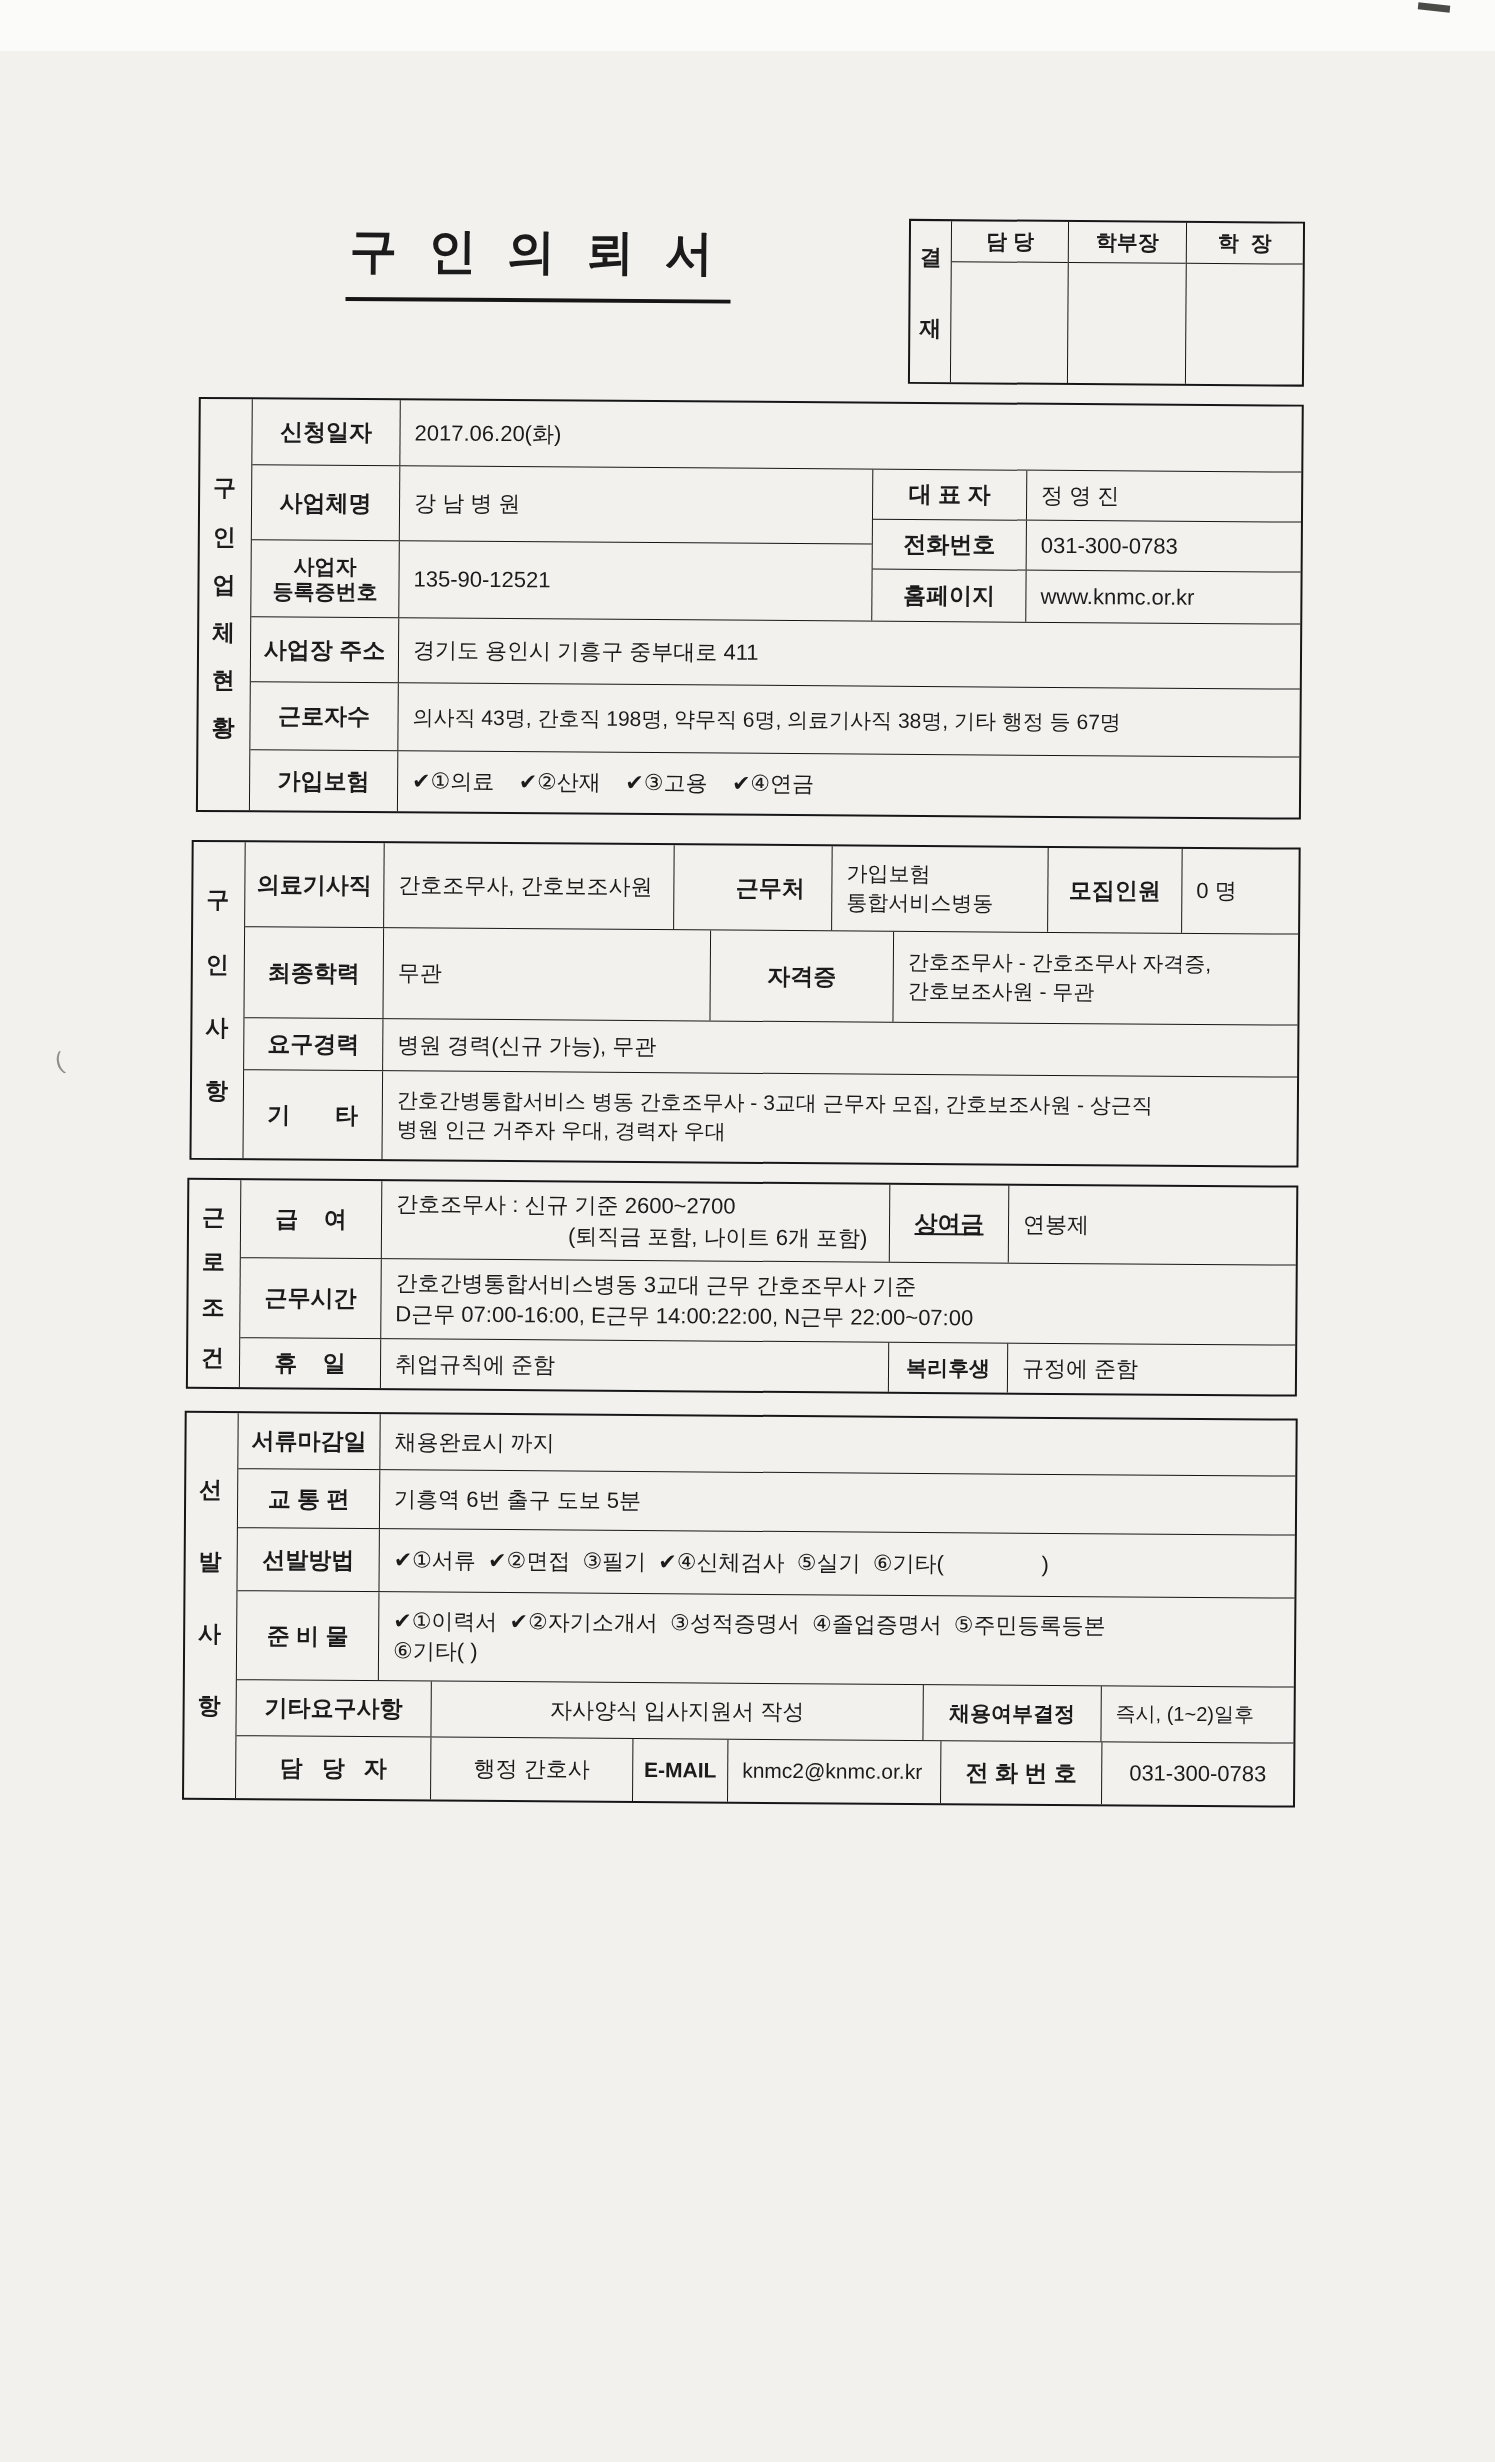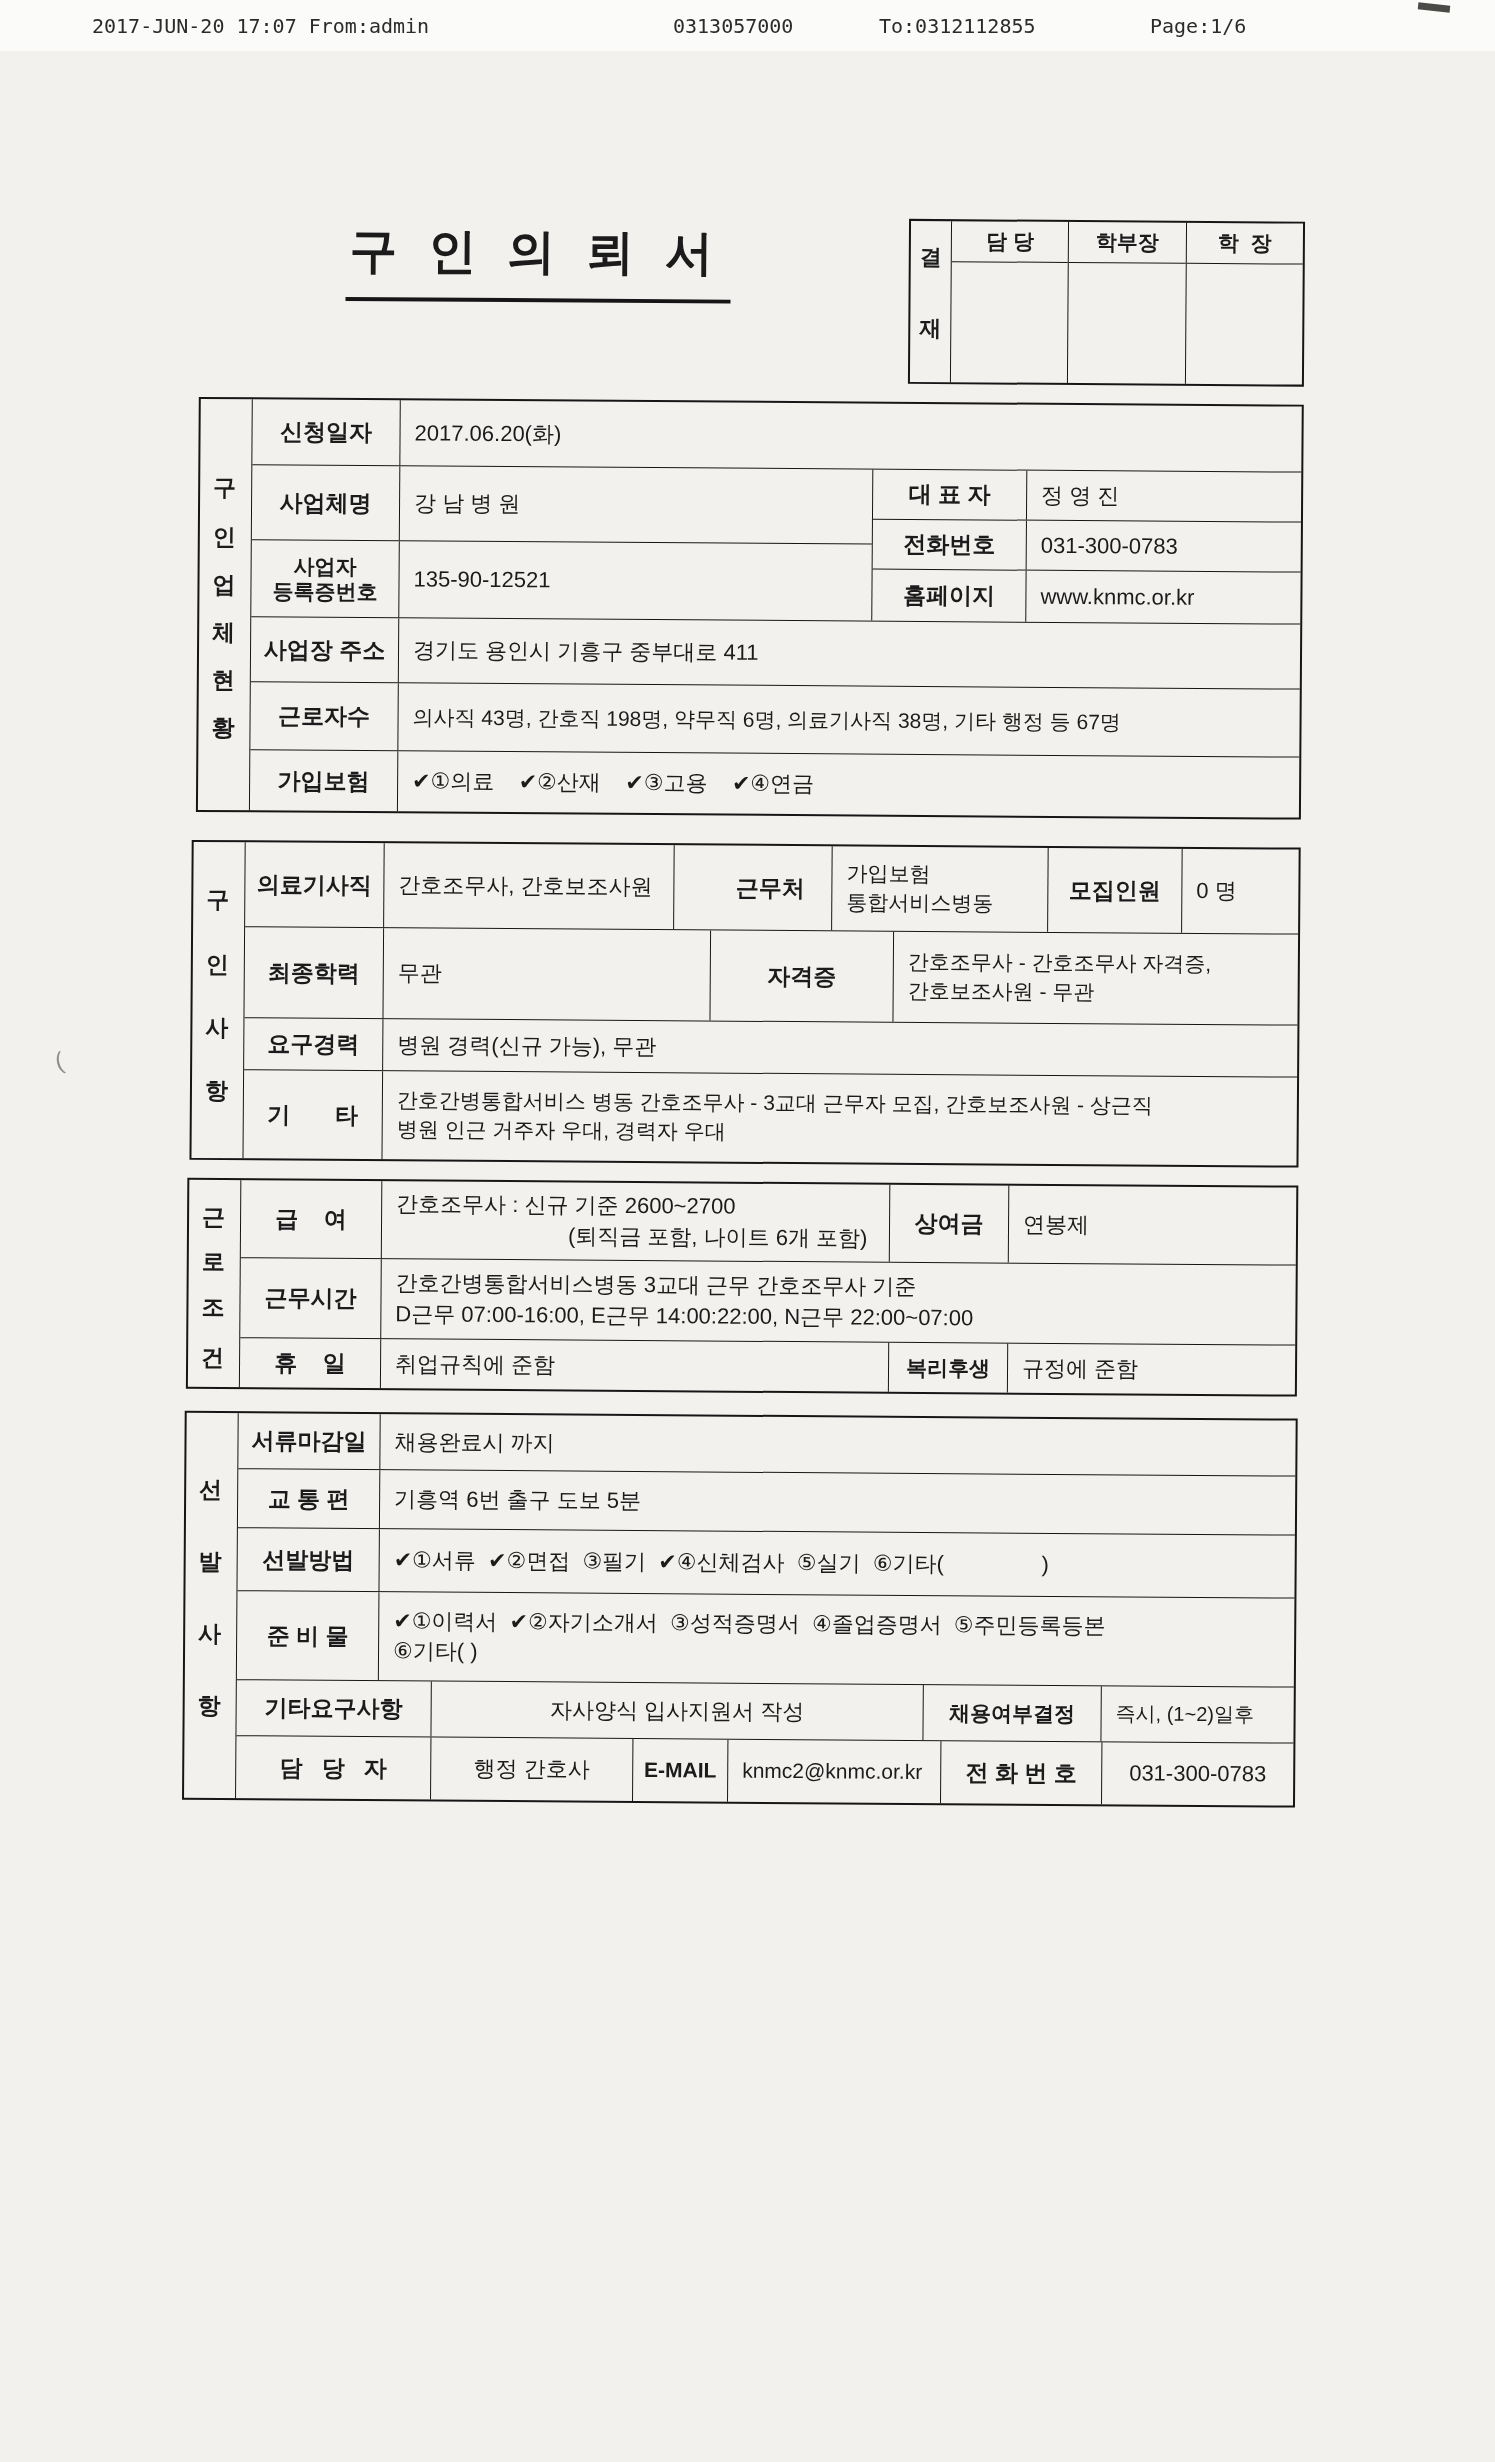--- a/index.html
+++ b/index.html
@@ -50,26 +50,20 @@
   .mark-paren{position:absolute;left:60px;top:1048px;font-size:24px;color:#8f8e8b;transform:rotate(-14deg);}
   .mark-dash{position:absolute;left:1418px;top:3.5px;width:32px;height:7px;background:#4a4a47;transform:rotate(6deg);}
 </style>
 </head>
 <body>
 
 <div class="page">
   <div class="top-strip"></div>
   <div class="mark-dash"></div>
 
-  <div class="fax">
-    <span class="fx-left">2017-JUN-20 17:07 From:admin</span>
-    <span class="fx-num">0313057000</span>
-    <span class="fx-to">To:0312112855</span>
-    <span class="fx-page">Page:1/6</span>
-  </div>
 
   <div class="doc">
 
     <h1 class="doc-title">구 인 의 뢰 서</h1>
 
     <div class="appr">
       <div class="appr-stamp">결재</div>
       <div class="appr-col">
         <div class="appr-hd">담 당</div>
         <div class="appr-bd"></div>
@@ -174,21 +168,21 @@
 
     <div class="tbl" style="left:193px;top:1178px;width:1111px;">
       <div class="side" style="letter-spacing:23px;">근로조건</div>
       <div class="rows">
         <div class="row" style="height:77px;">
           <div class="c lab" style="width:141px;flex:0 0 141px;">급    여</div>
           <div class="c val lines" style="width:508px;flex:0 0 508px;">
             <span>간호조무사 : 신규 기준 2600~2700</span>
             <span class="ind">(퇴직금 포함, 나이트 6개 포함)</span>
           </div>
-          <div class="c lab" style="width:119px;flex:0 0 119px;">상여금</div>
+          <div class="c lab" style="width:119px;flex:0 0 119px;text-decoration:underline;">상여금</div>
           <div class="c val" style="flex:1;">연봉제</div>
         </div>
         <div class="row" style="height:79px;">
           <div class="c lab" style="width:141px;flex:0 0 141px;">근무시간</div>
           <div class="c val lines" style="flex:1;">
             <span>간호간병통합서비스병동 3교대 근무 간호조무사 기준</span>
             <span>D근무 07:00-16:00, E근무 14:00:22:00, N근무 22:00~07:00</span>
           </div>
         </div>
         <div class="row" style="height:49px;">

